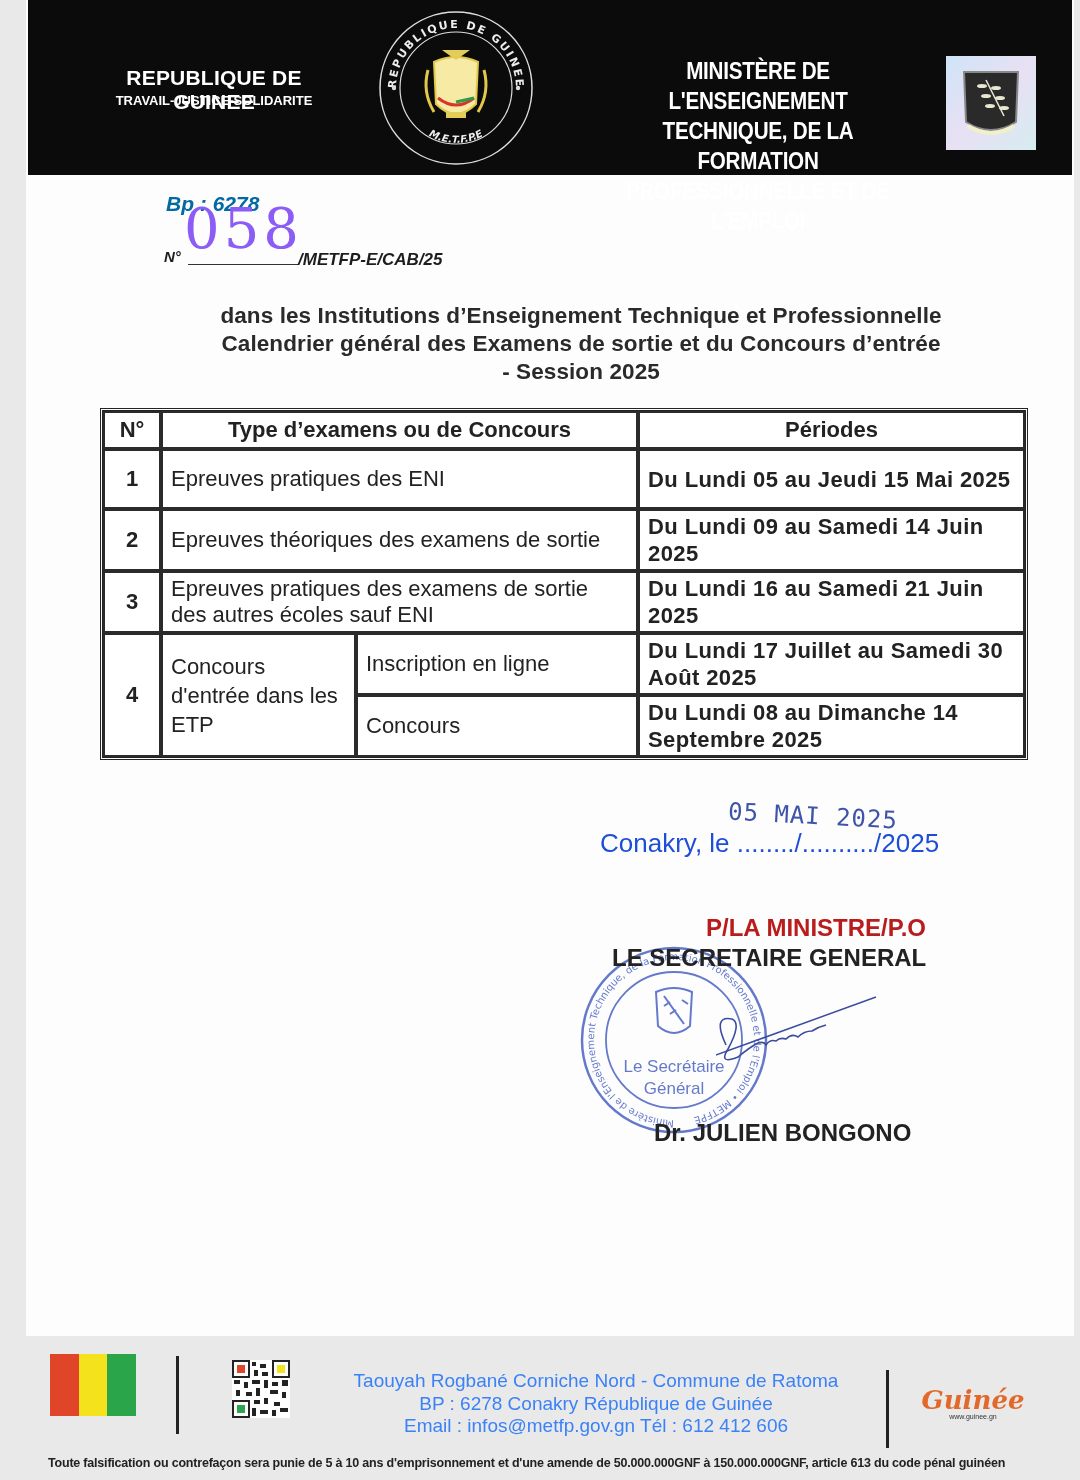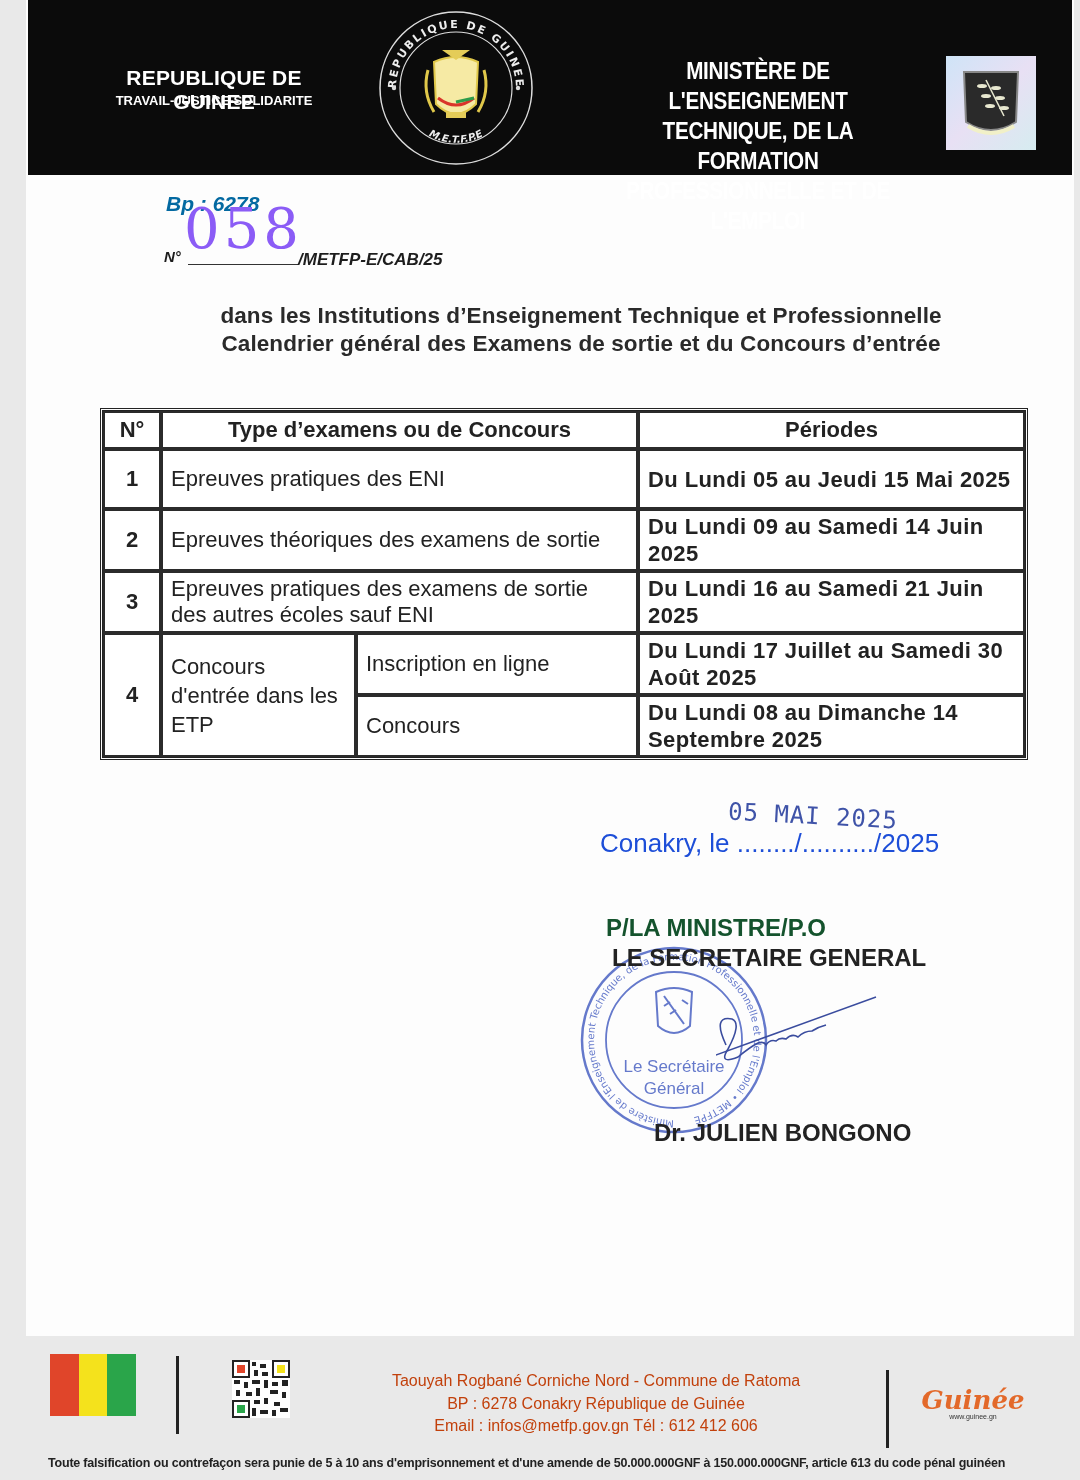--- a/index.html
+++ b/index.html
@@ -82,22 +82,22 @@
   
   .place {
     position: absolute; left: 574px; top: 828px; font-size: 26px; color: #1d4ed8;
   }
   .stamp-date {
     position: absolute; left: 702px; top: 802px; font-family: "DejaVu Sans Mono", monospace;
     font-size: 24px; color: #3f53a8; transform: rotate(3deg); letter-spacing: 1px;
   }
   
   .sig-role1 {
-    position: absolute; left: 580px; top: 914px; width: 320px; text-align: left;
-    font-size: 24px; font-weight: bold; color: #14532d;
+    position: absolute; left: 580px; top: 914px; width: 320px; text-align: right;
+    font-size: 24px; font-weight: bold; color: #b91c1c;
   }
   .sig-role2 {
     position: absolute; left: 586px; top: 944px; font-size: 24px; font-weight: bold; color: #222;
   }
   .sig-name {
     position: absolute; left: 628px; top: 1119px; font-size: 24px; font-weight: bold; color: #222;
   }
   .official-stamp {
     position: absolute; left: 548px; top: 940px; width: 224px; height: 200px; opacity: 0.85;
   }
@@ -108,21 +108,21 @@
   .flag {
     position: absolute; left: 24px; top: 1354px; width: 86px; height: 62px; display: flex;
   }
   .flag span { flex: 1; }
   .vbar { position: absolute; width: 3px; background: #222; }
   .qr {
     position: absolute; left: 206px; top: 1360px; width: 58px; height: 58px;
   }
   .address {
     position: absolute; left: 300px; top: 1370px; width: 540px; text-align: center;
-    font-size: 16px; line-height: 22.5px; color: #c2410c;
+    font-size: 19px; line-height: 22.5px; color: #3b82f6;
   }
   .guinee-logo {
     position: absolute; left: 892px; top: 1385px; width: 110px; text-align: center;
   }
   .guinee-word {
     font-family: "DejaVu Serif", serif; font-style: italic; font-weight: bold; font-size: 26px; color: #e3692a;
     display: block;
   }
   .guinee-url { font-size: 7px; color: #333; display: block; margin-top: -2px; }
   .disclaimer {
@@ -189,20 +189,21 @@
 
   <div class="bp">Bp : 6278</div>
   <div class="ref-number">058</div>
   <div class="ref-no-label">N°</div>
   <div class="ref-line"></div>
   <div class="ref-suffix">/METFP-E/CAB/25</div>
 
   <div class="title">
     <div>dans les Institutions d’Enseignement Technique et Professionnelle</div>
     <div>Calendrier général des Examens de sortie et du Concours d’entrée</div>
+    <div>- Session 2025</div>
   </div>
 
   <table class="tbl">
     <tbody>
         <tr>
       <th class="col-n">N°</th>
       <th colspan="2">Type d’examens ou de Concours</th>
       <th>Périodes</th>
     </tr>
     <tr class="r">

